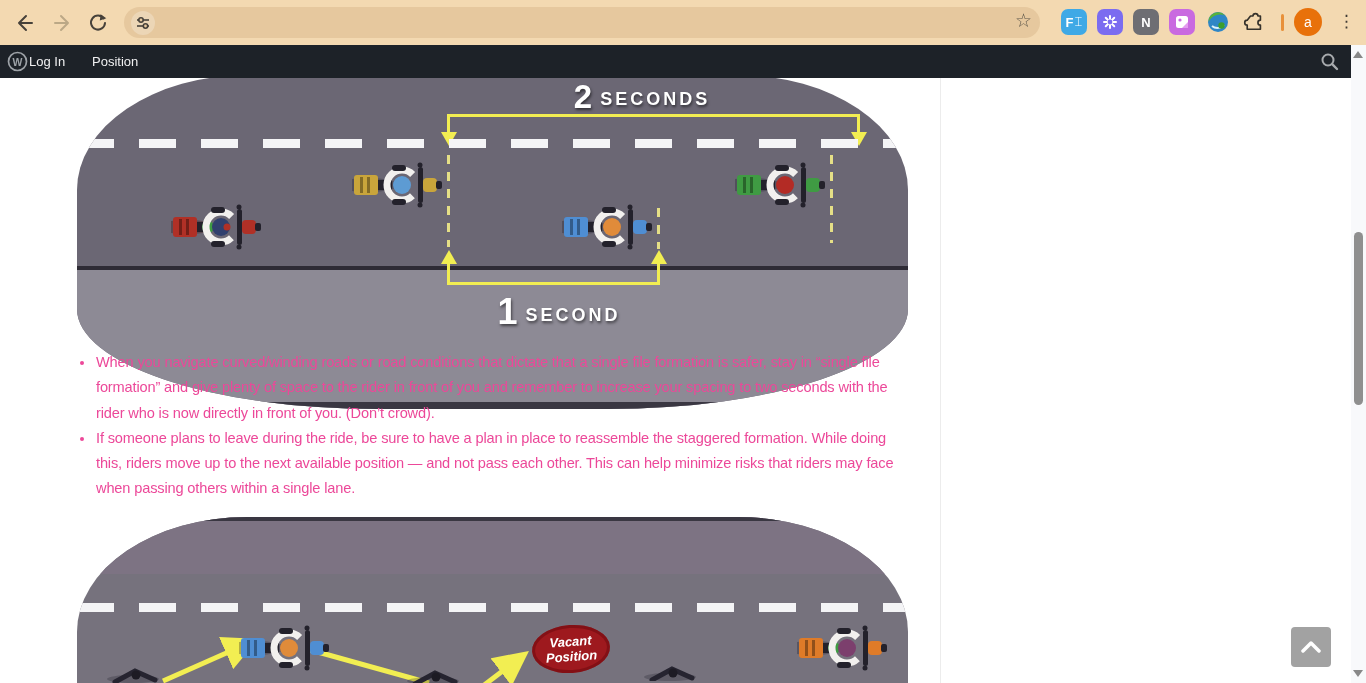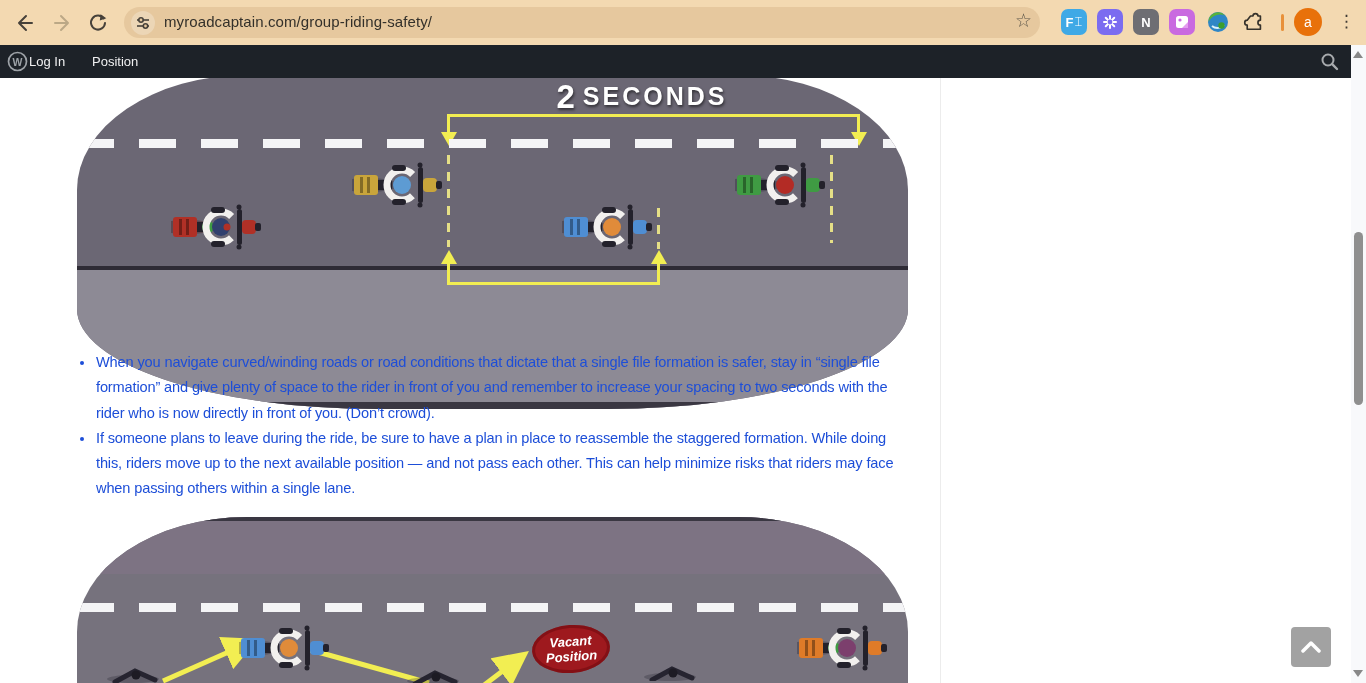--- a/index.html
+++ b/index.html
@@ -55,35 +55,35 @@
   .ydash{position:absolute;width:3px;
     background:repeating-linear-gradient(180deg,#e5df86 0 9px,transparent 9px 17px);}
   .yline{position:absolute;background:#f2ee52;}
   .arr-down{position:absolute;width:0;height:0;border-left:8px solid transparent;
             border-right:8px solid transparent;border-top:14px solid #f2ee52;}
   .arr-up{position:absolute;width:0;height:0;border-left:8px solid transparent;
           border-right:8px solid transparent;border-bottom:14px solid #f2ee52;}
   .sec-label{position:absolute;color:#fff;font-weight:bold;text-align:center;
              text-shadow:1px 2px 3px rgba(0,0,0,.55);letter-spacing:1px;white-space:nowrap;}
   .sec-label .num{font-size:33px;vertical-align:-3px;}
-  .sec-label .word{font-size:25px;letter-spacing:3px;margin-left:7px;}
+  .sec-label .word{font-size:18px;letter-spacing:3px;margin-left:7px;}
   .solid-edge{position:absolute;left:0;top:191px;width:100%;height:4px;background:#2e2b35;}
   .shoulder{position:absolute;left:0;top:195px;width:100%;bottom:0;background:#8d8a95;}
   .bottstrip{position:absolute;left:0;bottom:0;width:100%;height:7px;background:#3a3742;}
 
   .bike{position:absolute;}
   .vacant{position:absolute;left:455px;top:108px;width:78px;height:48px;border-radius:50%;
           background:#9e191e;box-shadow:inset 0 0 0 3px rgba(110,10,14,.55);
           color:#fff;font-style:italic;font-weight:bold;font-size:13px;line-height:15px;
           display:flex;flex-direction:column;align-items:center;justify-content:center;
           transform:rotate(-4deg);text-align:center;}
   .d2-arrows{position:absolute;left:0;top:0;}
 
   
-  .bullets{position:absolute;left:77px;top:272px;width:832px;color:#1d4ed8;}
+  .bullets{position:absolute;left:77px;top:272px;width:832px;color:#ec4899;}
   .bullets ul{margin:0;padding-left:18px;}
   .bullets li{font-size:14.6px;line-height:25.3px;letter-spacing:-0.15px;margin:0;padding-left:1px;}
 
   
   .scrolltop{position:absolute;left:1291px;top:627px;width:40px;height:40px;background:#a2a2a2;
              border-radius:4px;display:flex;align-items:center;justify-content:center;cursor:pointer;z-index:8;}
 </style>
 </head>
 <body>
 
@@ -107,21 +107,20 @@
 
   <div class="url-pill">
     <div class="tune-wrap">
       <svg width="16" height="16" viewBox="0 0 16 16">
         <line x1="2" y1="5" x2="14" y2="5" stroke="#46413a" stroke-width="1.6"></line>
         <circle cx="6" cy="5" r="2.2" fill="#e6c89e" stroke="#46413a" stroke-width="1.6"></circle>
         <line x1="2" y1="11" x2="14" y2="11" stroke="#46413a" stroke-width="1.6"></line>
         <circle cx="10.5" cy="11" r="2.2" fill="#e6c89e" stroke="#46413a" stroke-width="1.6"></circle>
       </svg>
     </div>
-    <span class="url-text">myroadcaptain.com/group-riding-safety/</span>
     <span class="star">☆</span>
   </div>
 
   <div class="ext" style="left:1061px;background:#3fa9e6">
     <span>F</span>
       <span style="font-weight:normal;margin-left:1px">⌶</span>
   </div>
   <div class="ext" style="left:1097px;background:#7b6cf0">
     <svg width="16" height="16" viewBox="0 0 16 16">
       <g fill="#fff">
@@ -267,20 +266,23 @@
 
     <div class="shoulder"></div>
     <div class="solid-edge"></div>
     <div class="bottstrip"></div>
 
     <div class="arr-up" style="left:364px;top:175px"></div>
     <div class="arr-up" style="left:574px;top:175px"></div>
     <div class="yline" style="left:370px;top:188px;width:3px;height:22px"></div>
     <div class="yline" style="left:580px;top:188px;width:3px;height:22px"></div>
     <div class="yline" style="left:370px;top:207px;width:213px;height:3px"></div>
+    <div class="sec-label" style="left:362px;top:216px;width:240px">
+      <span class="num" style="font-size:36px">1</span><span class="word">SECOND</span>
+    </div>
   </div>
 
   <div class="bullets">
     <ul>
       <li>When you navigate curved/winding roads or road conditions that dictate that a single file formation is safer, stay in “single file formation” and give plenty of space to the rider in front of you and remember to increase your spacing to two seconds with the rider who is now directly in front of you.  (Don’t crowd).</li>
       <li>If someone plans to leave during the ride, be sure to have a plan in place to reassemble the staggered formation.  While doing this, riders move up to the next available position — and not pass each other. This can help minimize risks that riders may face when passing others within a single lane.</li>
     </ul>
   </div>
 
   <div class="diagram2">

